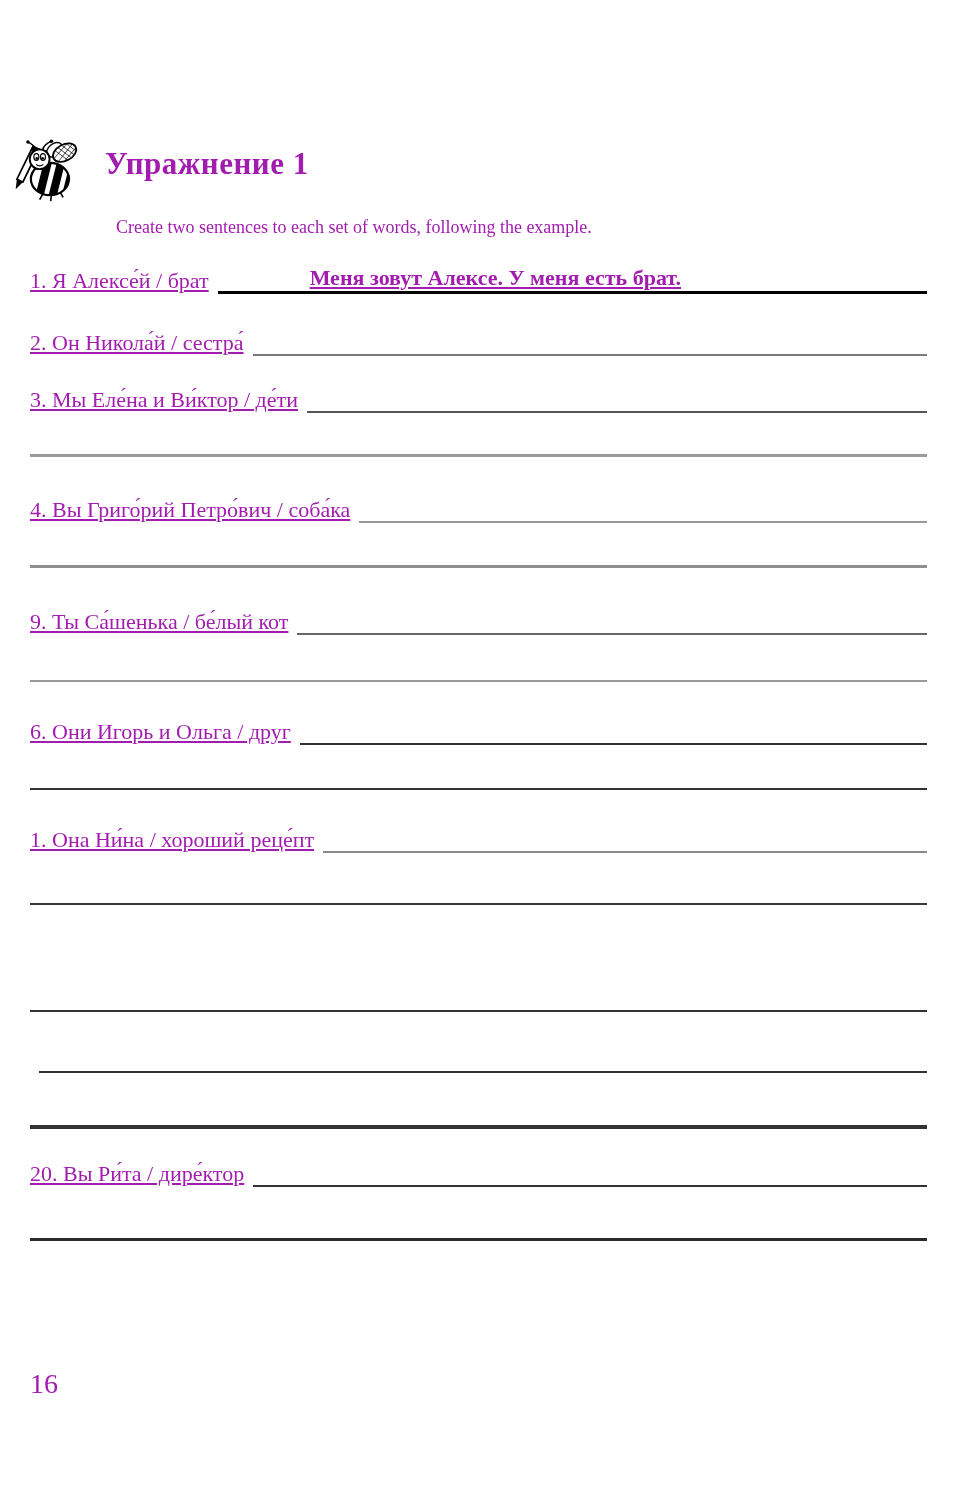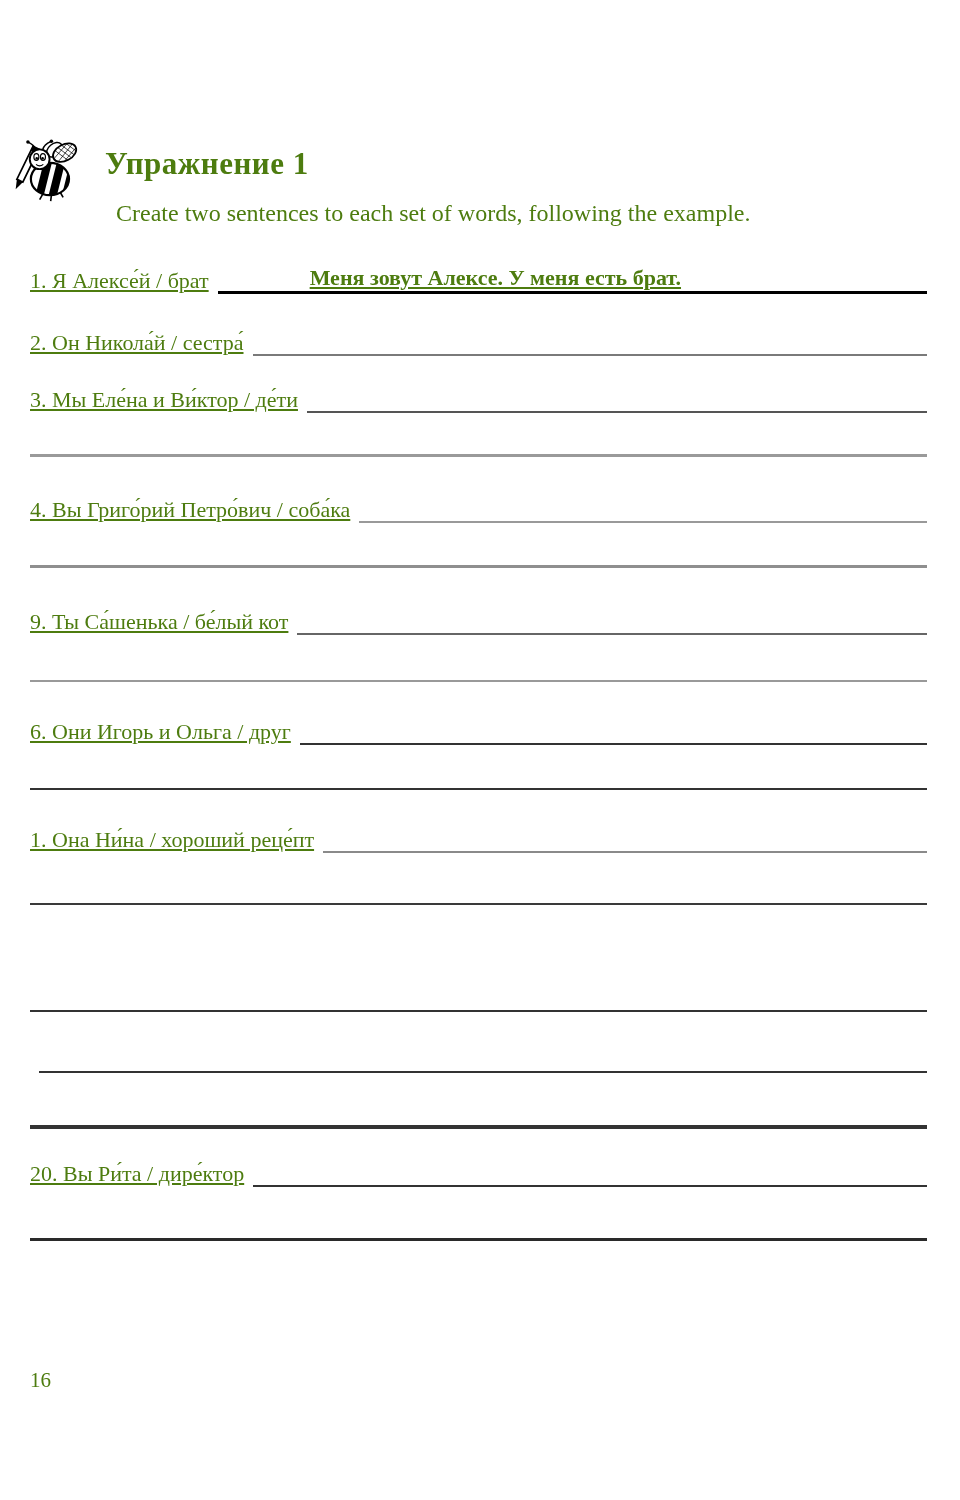--- a/index.html
+++ b/index.html
@@ -2,34 +2,34 @@
 <html><head>
 <meta charset="utf-8">
 <style>
   html, body { margin: 0; padding: 0; background: #ffffff; }
   .page {
     position: relative;
     width: 960px;
     height: 1500px;
     background: #ffffff;
     font-family: "Liberation Serif", serif;
-    color: #4d7c0f;
+    color: #a21caf;
     overflow: hidden;
   }
 
   
   .header { position: absolute; left: 0; top: 0; width: 100%; }
   .bee { position: absolute; left: 8px; top: 138px; width: 78px; height: 66px; }
   .title {
     position: absolute; left: 105px; top: 146px;
     font-size: 31px; font-weight: bold; margin: 0; letter-spacing: 0.5px;
   }
   .instruction {
-    position: absolute; left: 116px; top: 200px;
-    font-size: 24px; margin: 0;
+    position: absolute; left: 116px; top: 217px;
+    font-size: 18px; margin: 0;
   }
 
   
   .row {
     position: absolute; left: 30px; right: 33px;
     display: flex; align-items: flex-end;
     font-size: 22px; line-height: 27px; height: 27px; text-decoration: underline;
   }
   .prompt { white-space: pre; }
   .blank {
@@ -44,21 +44,21 @@
     padding-left: 92px;
     white-space: pre;
   }
 
   
   .hr { position: absolute; left: 30px; right: 33px; }
 
   
   .page-number {
     position: absolute; left: 30px; top: 1368px;
-    font-size: 21px;
+    font-size: 28px;
   }
 </style>
 </head>
 <body>
 
 <div class="page">
 
   <div class="header">
     <div class="bee">
       <svg viewBox="0 0 100 90" width="78" height="66">

